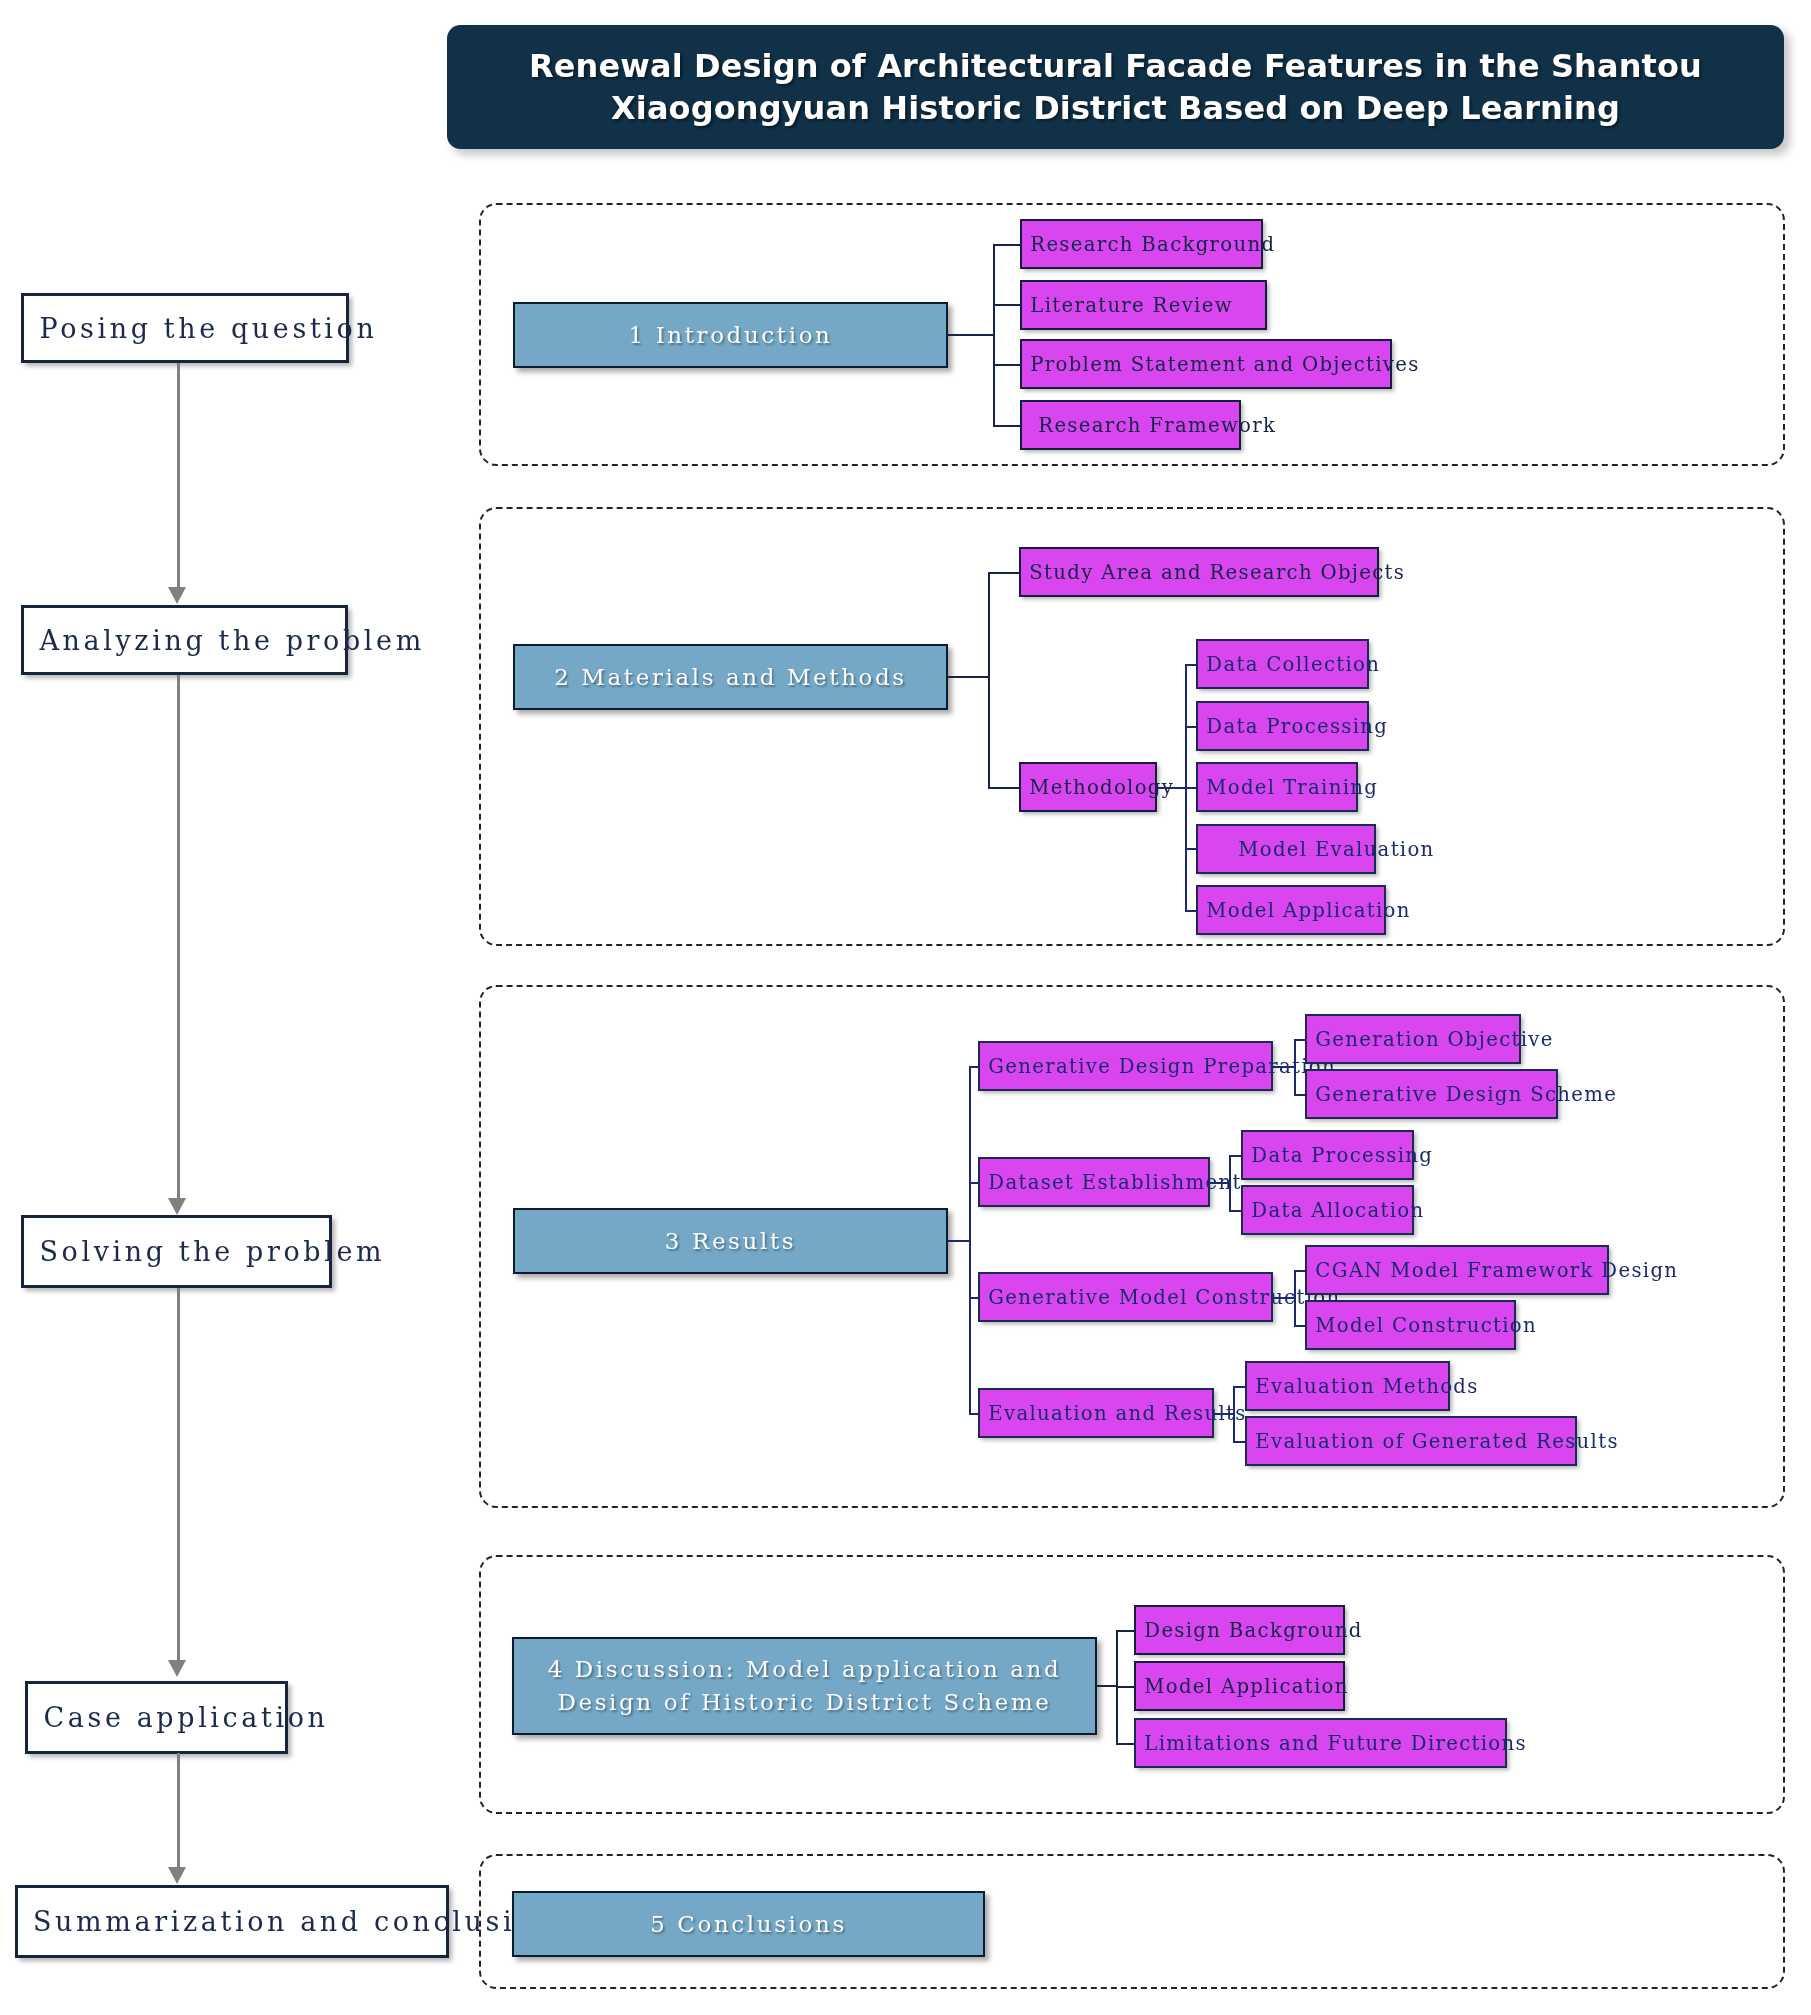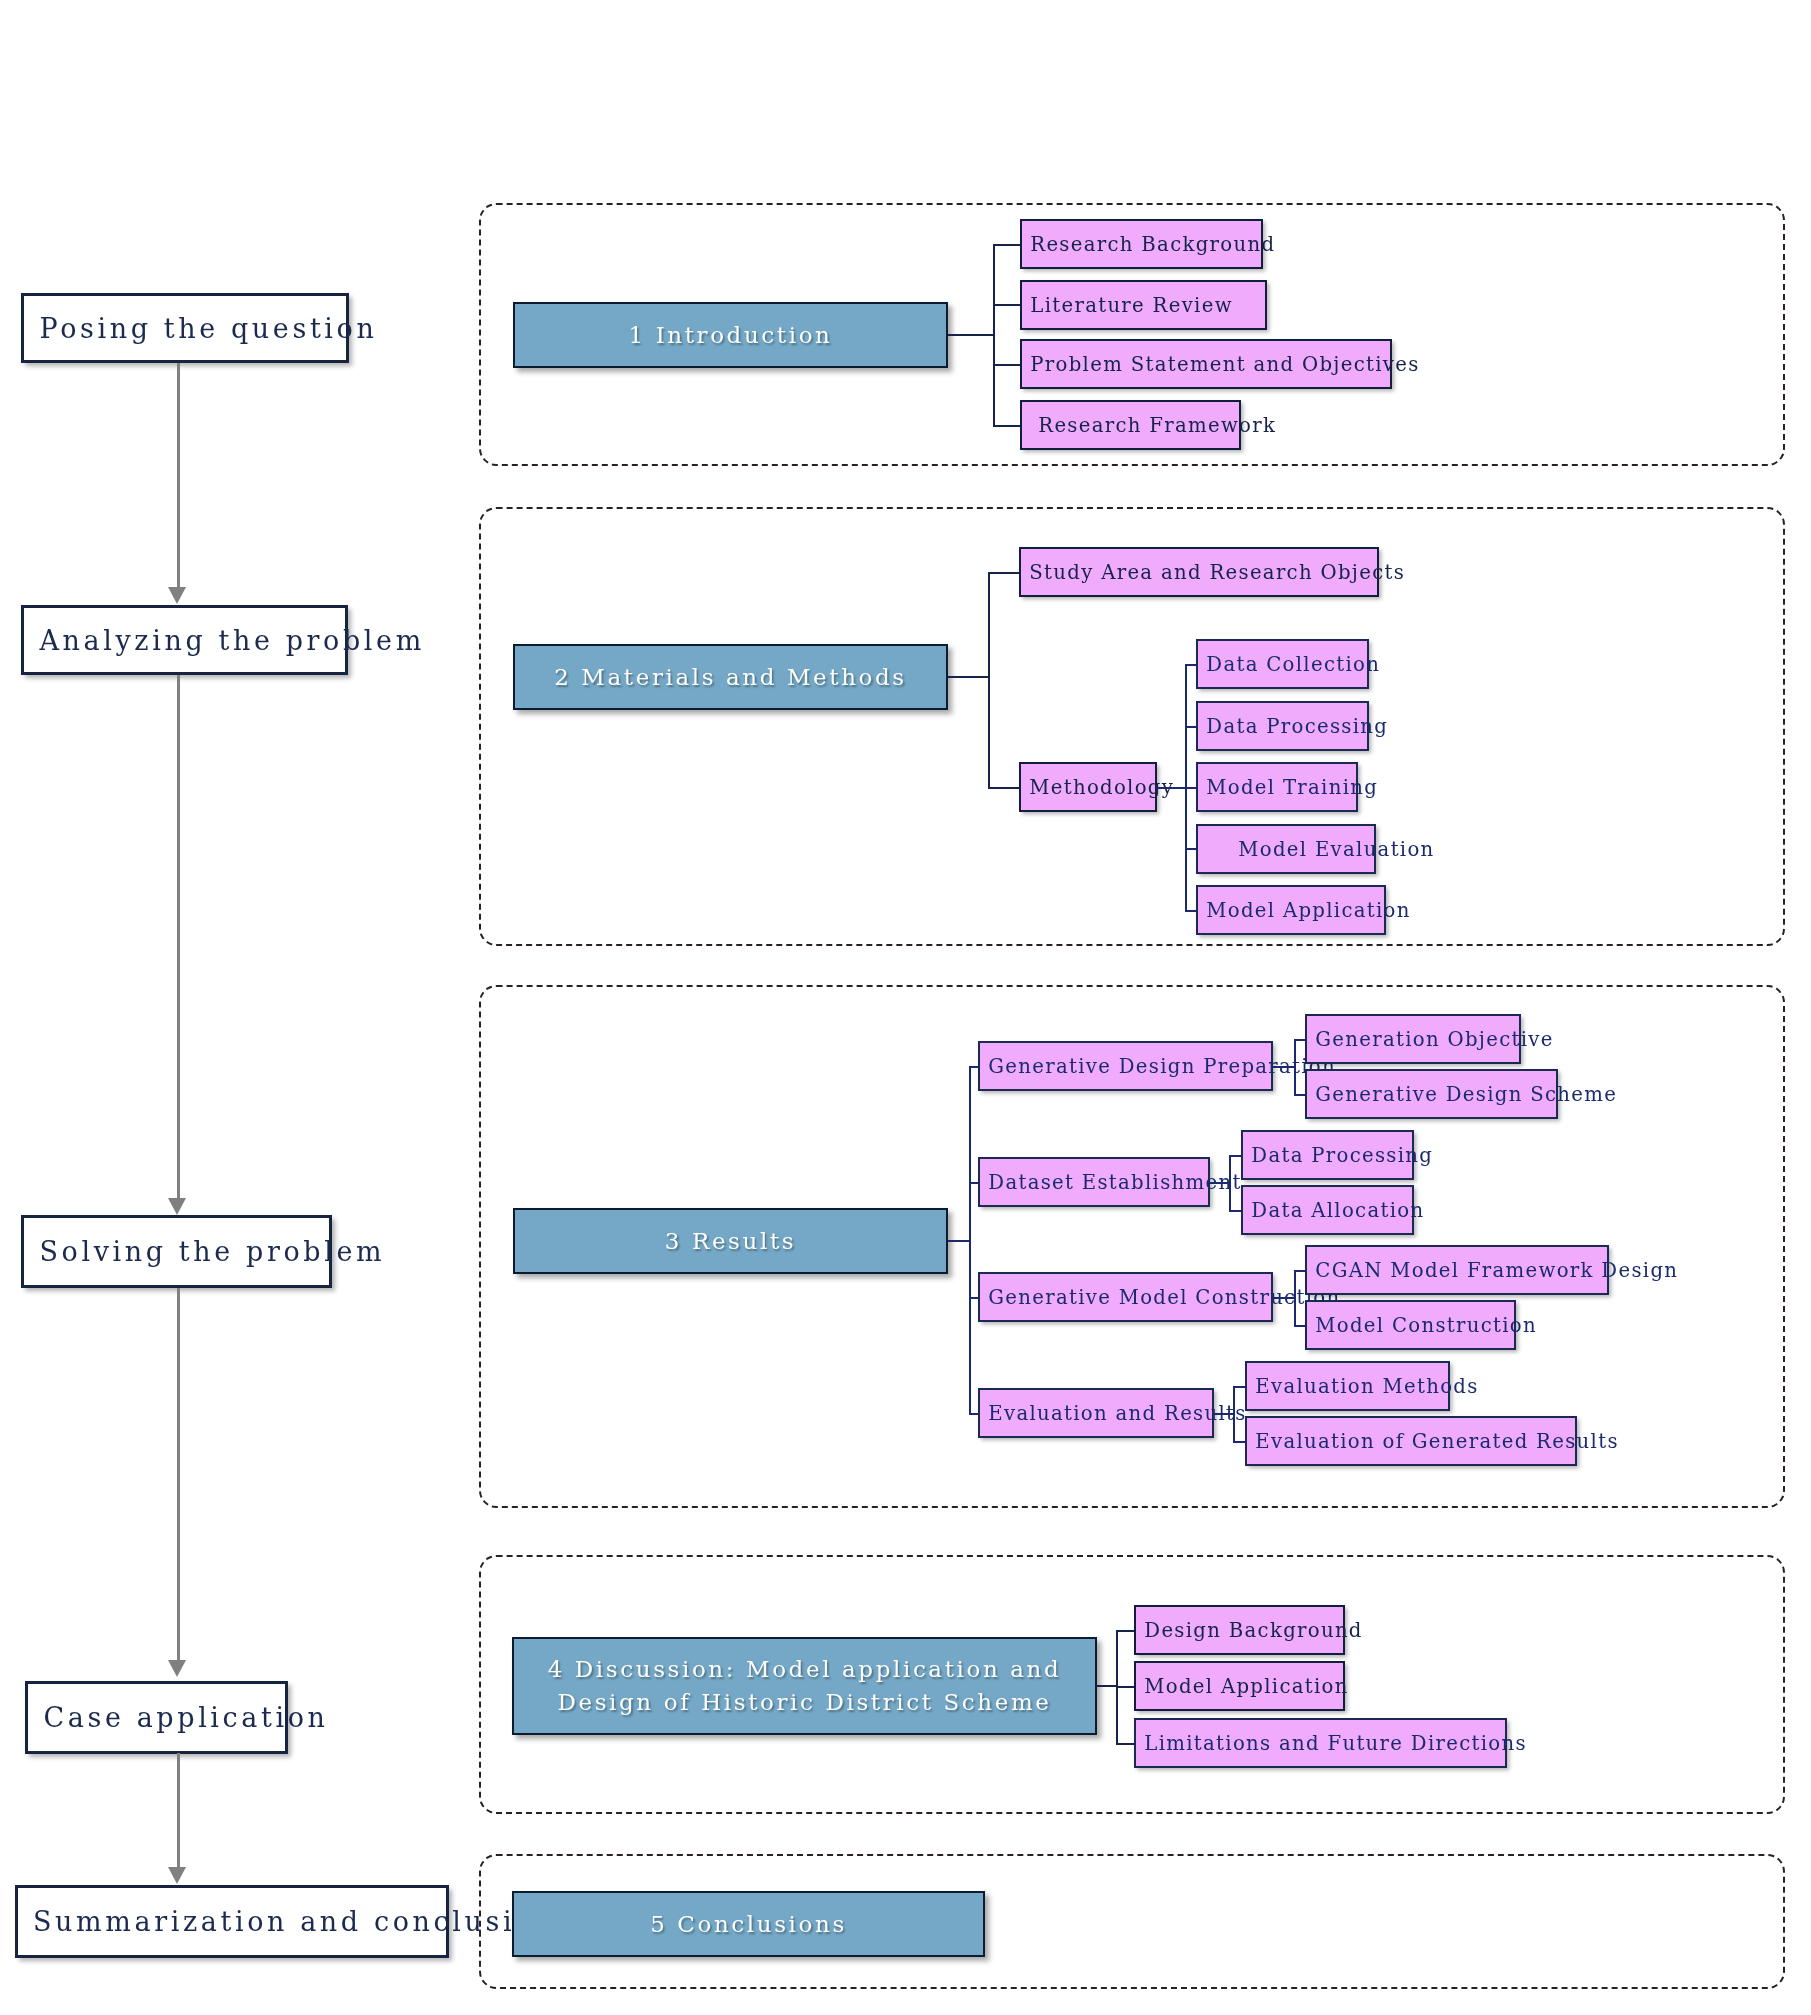--- a/index.html
+++ b/index.html
@@ -84,21 +84,21 @@
     letter-spacing:2.6px;
     text-align:center;
     line-height:1.42;
     text-shadow:1.6px 1.6px 2.1px rgba(0,0,0,0.35);
     white-space:pre-line;
     padding:0 7.3px;
   }
   
   .node{
     position:absolute;
-    background:#f0abfc;
+    background:#d946ef;
     border:2.6px solid #1b2a52;
     box-sizing:border-box;
     display:flex;align-items:center;
     box-shadow:3.1px 3.1px 4.1px rgba(0,0,0,0.30);
   }
   .node span{
     font-family:"DejaVu Serif", serif;
     font-size:19.7px;
     color:#1b2a6e;
     letter-spacing:1.3px;
@@ -110,20 +110,24 @@
   
   .ch{ position:absolute; background:#1b2a6e; height:2.1px; }
   .cv{ position:absolute; background:#1b2a6e; width:2.1px; }
   .ch.dk,.cv.dk{ background:#16234a; }
 </style>
 </head>
 <body>
 
 <div id="root">
 
+  <div class="title-banner">
+    <div class="t">Renewal Design of Architectural Facade Features in the Shantou
+Xiaogongyuan Historic District Based on Deep Learning</div>
+  </div>
 
   <div class="flowbox" style="left:21px;top:293px;width:328px;height:70px;text-align:center;">
     <span>Posing the question</span>
   </div>
   <div class="arrow-line" style="left:177px;top:363px;height:225px;"></div>
   <div class="arrow-head" style="left:168px;top:587px;"></div>
 
   <div class="flowbox" style="left:21px;top:605px;width:327px;height:70px;">
     <span>Analyzing the problem</span>
   </div>

